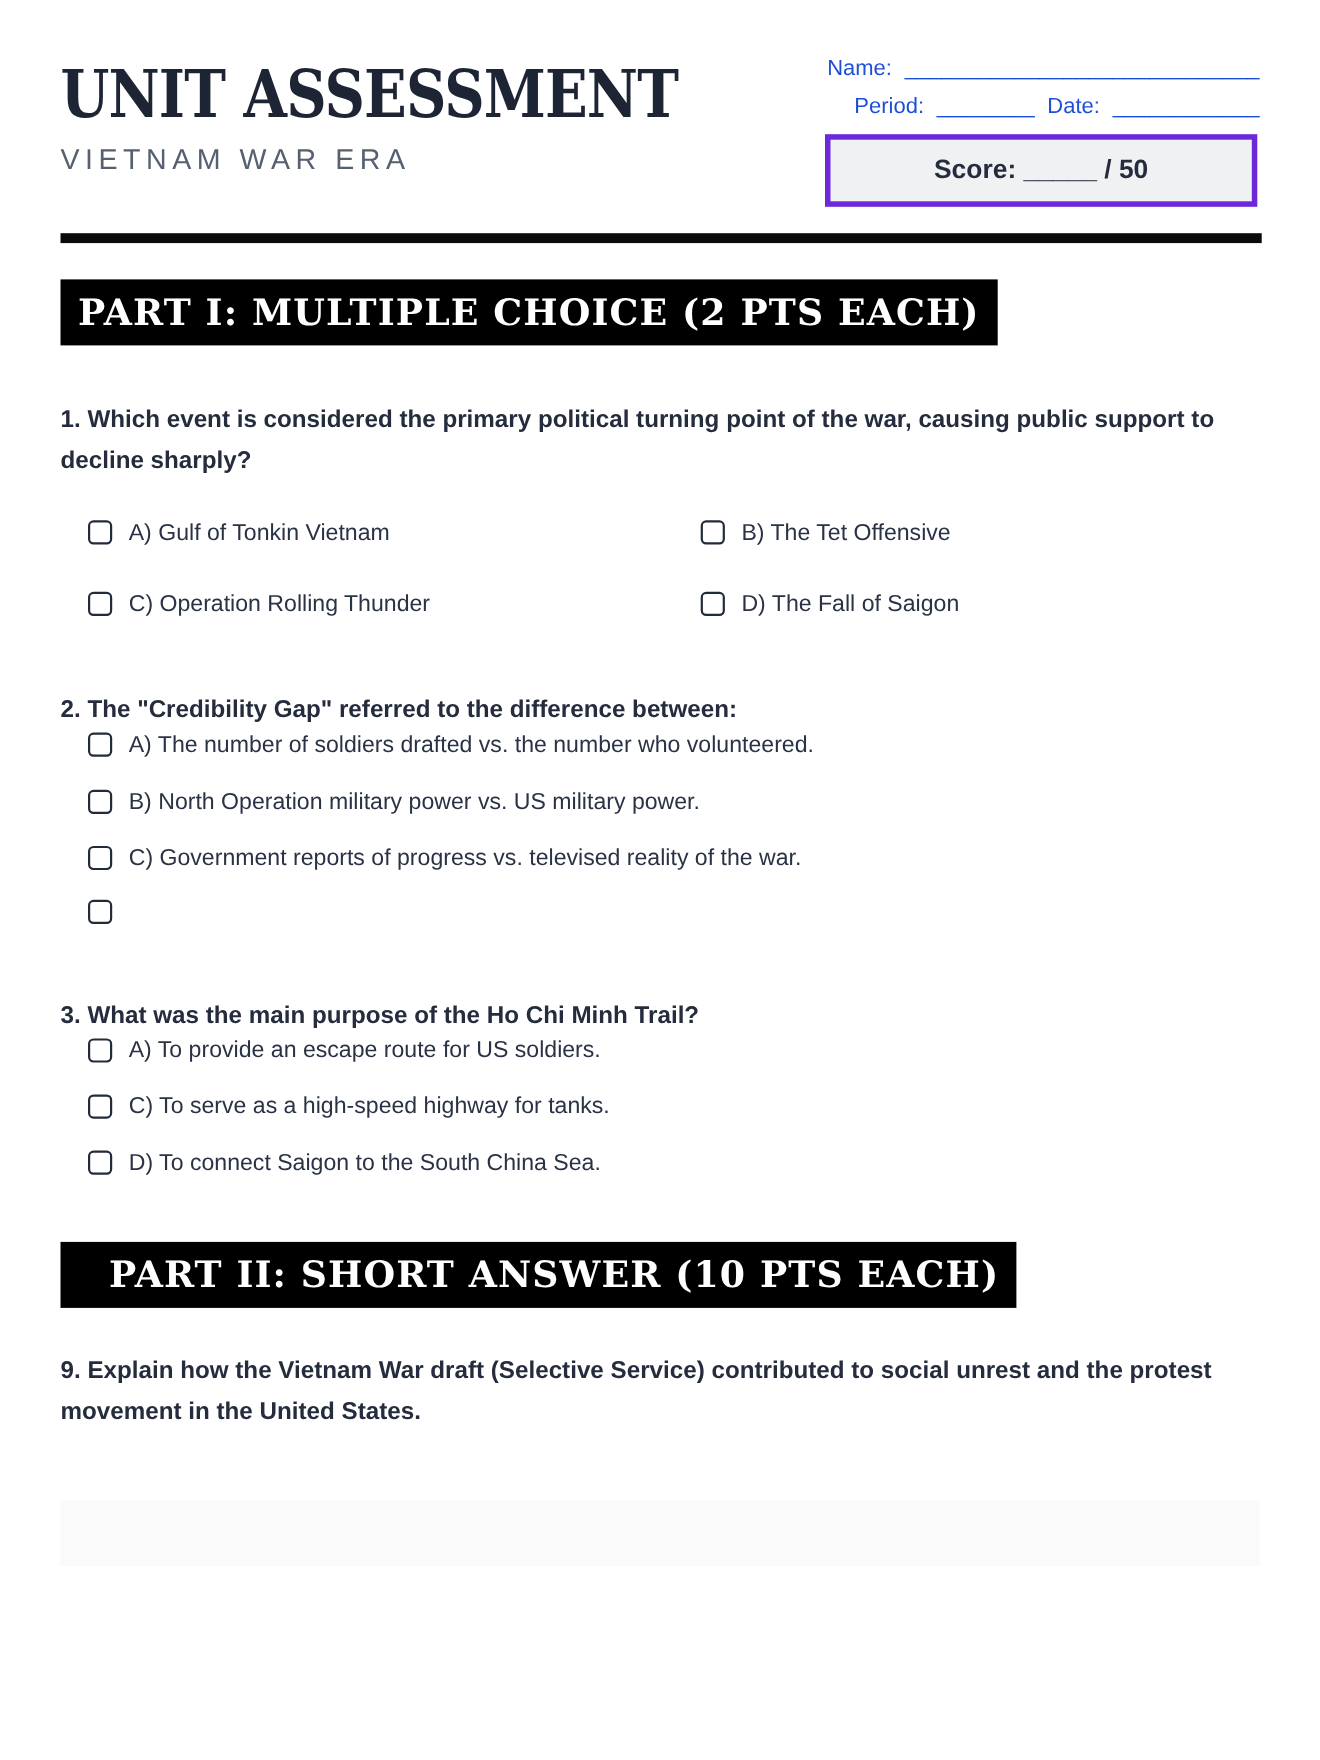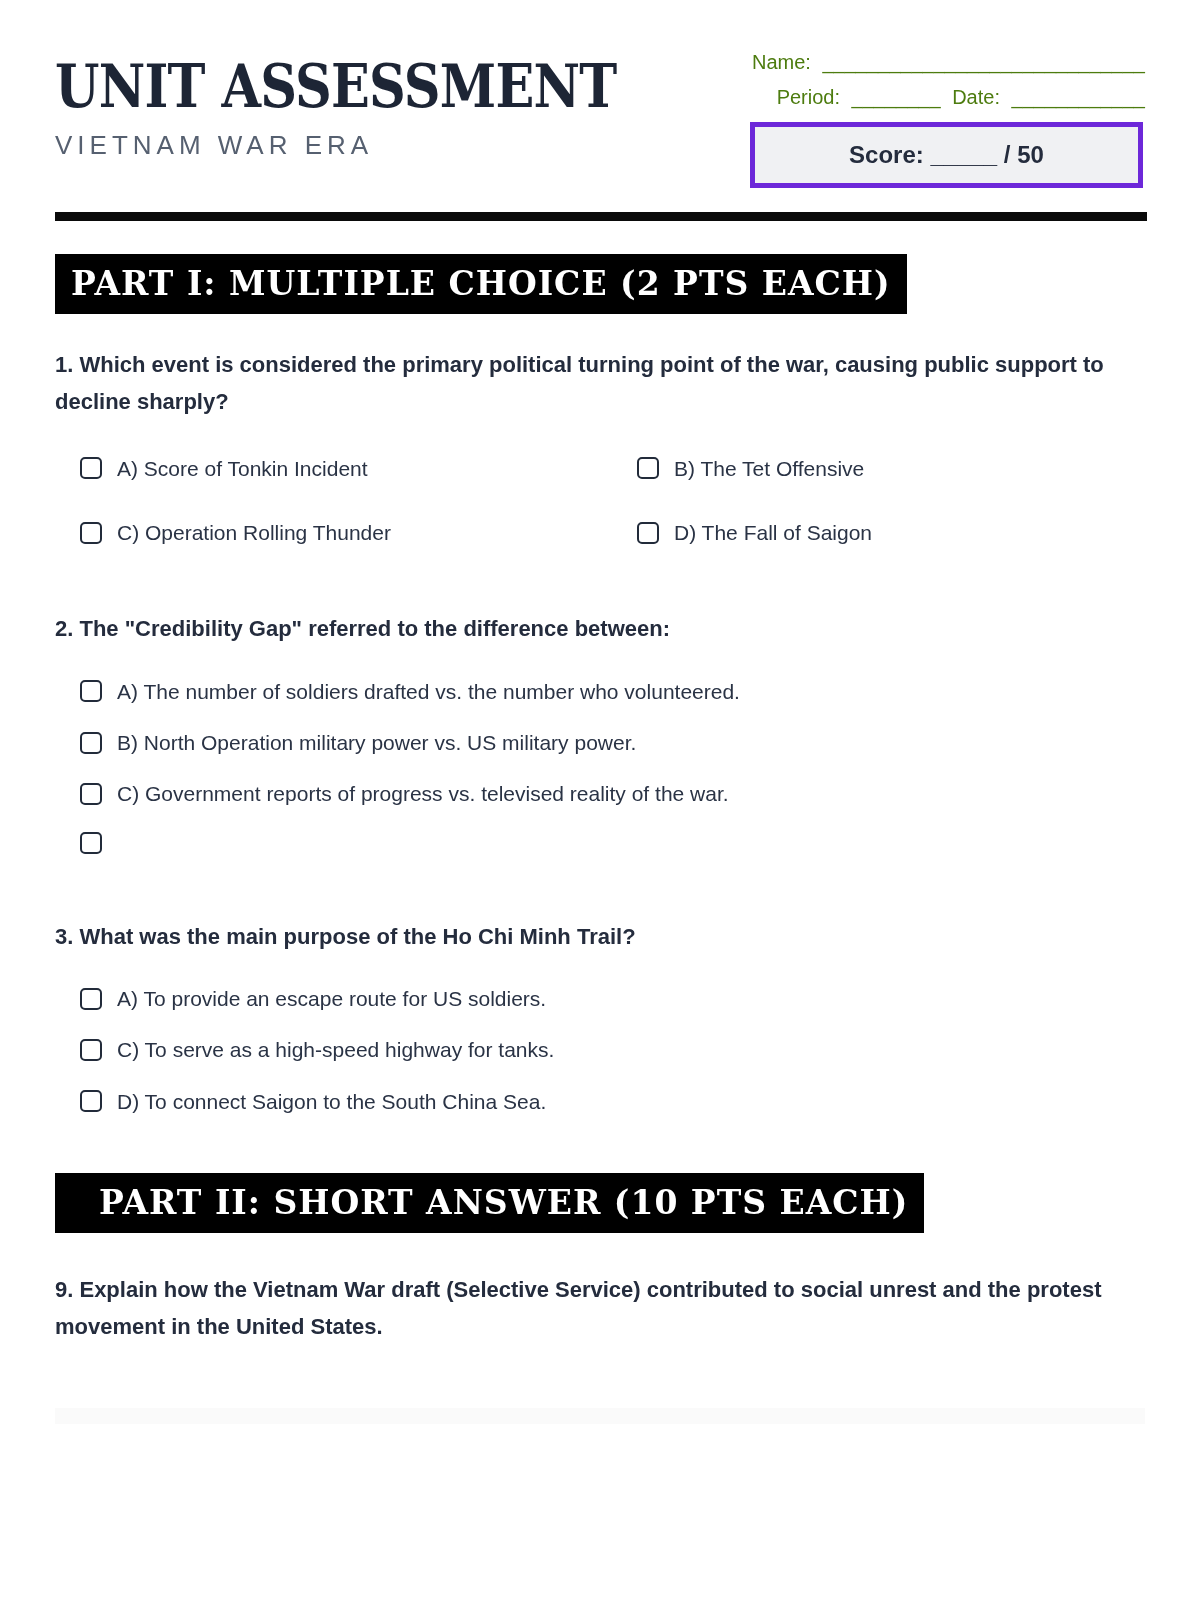--- a/index.html
+++ b/index.html
@@ -28,21 +28,21 @@
     white-space: nowrap;
   }
   .subtitle {
     margin-top: 14px;
     font-size: 26px;
     letter-spacing: 5px;
     color: #566070;
     font-weight: 500;
   }
   .header-right { text-align: right; width: 395px; }
-  .field-line { font-size: 20px; color: #4d7c0f; line-height: 1.0; margin-bottom: 15px; white-space: nowrap; }
+  .field-line { font-size: 20px; color: #1d4ed8; line-height: 1.0; margin-bottom: 15px; white-space: nowrap; }
   .field-line .blank { letter-spacing: 0; }
   .field-line span + span { margin-left: 6px; }
   .score-box {
     margin-top: 4px;
     width: 393px; height: 66px;
     background: #f0f1f3;
     border: 5px solid #6d28d9;
     display: flex; align-items: center; justify-content: center;
     font-size: 24px; font-weight: bold; color: #242c3d;
   }
@@ -67,40 +67,40 @@
 
   
   .question { margin-top: 42px; }
   .q-text {
     font-size: 22px;
     font-weight: bold;
     line-height: 1.7;
     max-width: 1060px;
     color: #242c3d;
   }
-  .options { margin-top: 30px; padding-left: 25px; }
+  .options { padding-left: 25px; }
   .options.two-col {
     display: grid;
     grid-template-columns: 557px 1fr;
     row-gap: 37px;
     margin-top: 34px;
   }
   .options.one-col .option { margin-bottom: 24px; }
   .options.one-col .option:last-child { margin-bottom: 0; }
   .option { display: flex; align-items: center; gap: 15px; }
   .checkbox {
     flex: 0 0 auto;
     width: 22px; height: 22px;
     border: 2px solid #222b3a;
     border-radius: 5px;
     background: #ffffff;
   }
   .opt-label { font-size: 21px; color: #2a3345; line-height: 1.3; }
 
-  .q1-gap { margin-top: 32px; }
+  .q1-gap { margin-top: 48px; }
   .q2-gap { margin-top: 64px; }
   .q3-gap { margin-top: 64px; }
   .part2-bar-gap { margin-top: 58px; padding-left: 44px; }
   .q4-gap { margin-top: 38px; }
 
   
   .answer-box {
     margin-top: 62px;
     width: 1090px;
     height: 160px;
@@ -140,21 +140,21 @@
 
   
   <div class="section-bar">PART I: MULTIPLE CHOICE (2 PTS EACH)</div>
 
   
   <div class="question q1-gap">
     <p class="q-text">1. Which event is considered the primary political turning point of the war, causing public support to decline sharply?</p>
     <div class="options two-col">
       <div class="option">
         <span class="checkbox"></span>
-        <span class="opt-label">A) Score of Tonkin Incident</span>
+        <span class="opt-label">A) Gulf of Tonkin Vietnam</span>
       </div>
       <div class="option">
         <span class="checkbox"></span>
         <span class="opt-label">B) The Tet Offensive</span>
       </div>
       <div class="option">
         <span class="checkbox"></span>
         <span class="opt-label">C) Operation Rolling Thunder</span>
       </div>
       <div class="option">

